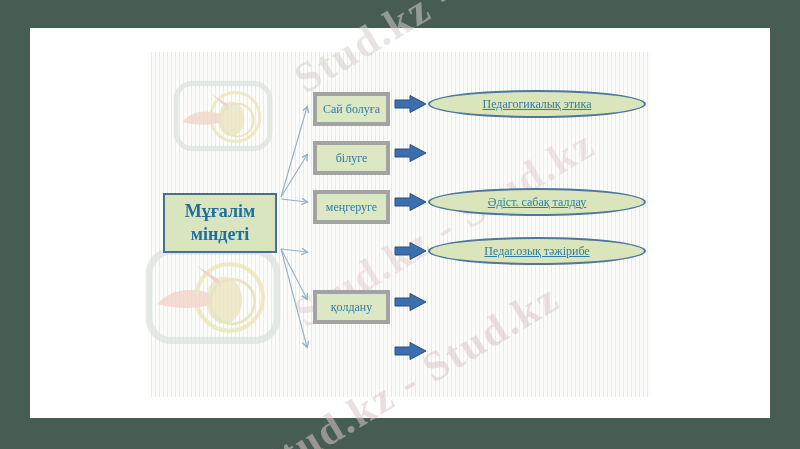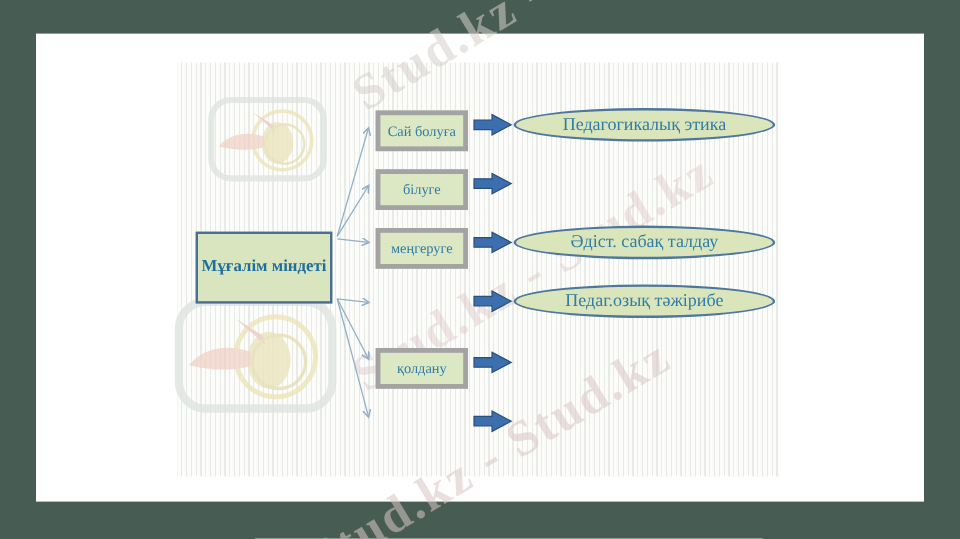--- a/index.html
+++ b/index.html
@@ -27,33 +27,33 @@
   .wm-bottom{left:262px;top:446px;color:rgba(216,196,196,0.55);}
   .logo{position:absolute;opacity:0.78;pointer-events:none;}
   .logo1{left:172px;top:74px;width:102px;height:84px;}
   .logo2{left:140px;top:246px;width:146px;height:100px;}
   .logo svg{width:100%;height:100%;}
   .overlay{position:absolute;left:0;top:0;width:800px;height:449px;pointer-events:none;}
   .root-node{
     position:absolute;left:163px;top:193px;width:114px;height:60px;box-sizing:border-box;
     background:#d9e5bf;border:2px solid #4a6f94;
     display:flex;align-items:center;justify-content:center;text-align:center;
-    color:#1f6f9e;font-weight:bold;font-size:14px;line-height:1.3;
+    color:#1f6f9e;font-weight:bold;font-size:18px;line-height:1.3;
   }
   .node-box{
     position:absolute;left:313px;width:77px;height:34px;box-sizing:border-box;
     background:#dce7c3;border:4px solid #a3a3a3;
     display:flex;align-items:center;justify-content:center;
     color:#2f7ca6;font-size:12px;
   }
   .ellipse{
     position:absolute;left:428px;width:218px;height:28px;box-sizing:border-box;
     background:#dae5bc;border:2px solid #4d779c;border-radius:50%;
     display:flex;align-items:center;justify-content:center;
-    color:#2f7ca6;font-size:15px;
+    color:#2f7ca6;font-size:12px;text-decoration:underline;
   }
   .b0{top:92px;}  .e0{top:90px;}
   .b1{top:141px;} .e1{top:139px;}
   .b2{top:190px;} .e2{top:188px;}
   .b3{top:239px;} .e3{top:237px;}
   .b4{top:290px;} .e4{top:288px;}
   .b5{top:339px;} .e5{top:337px;}
 </style>
 </head>
 <body>

